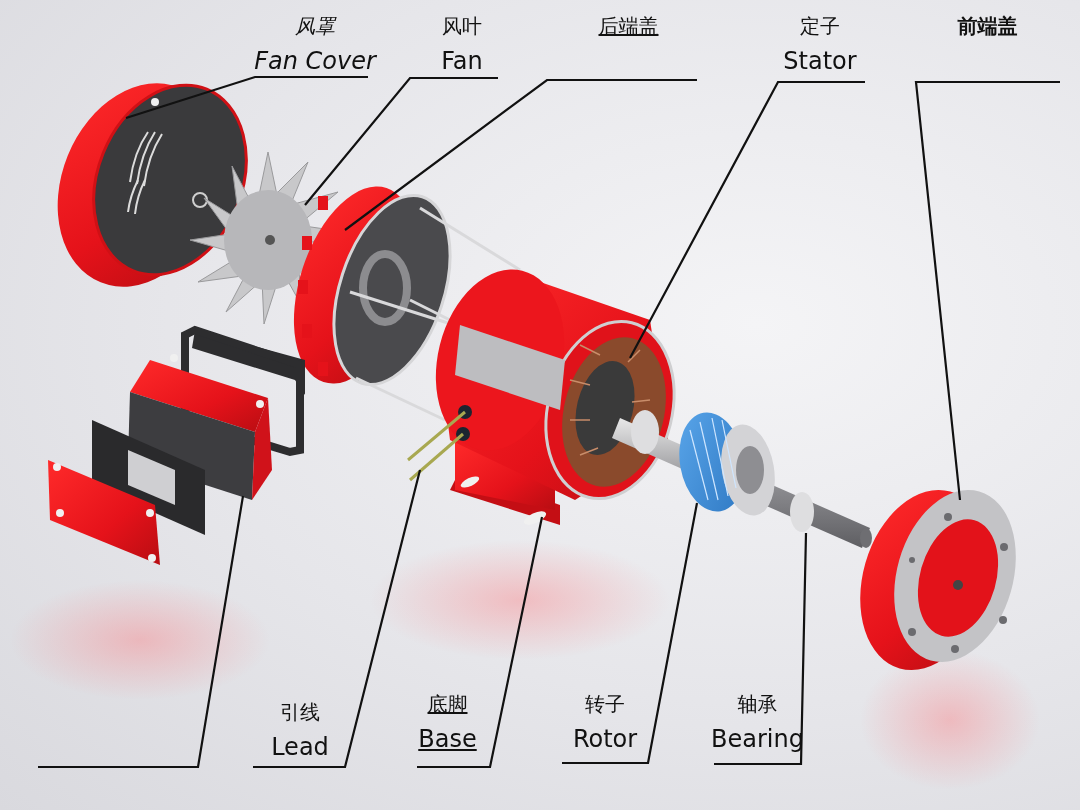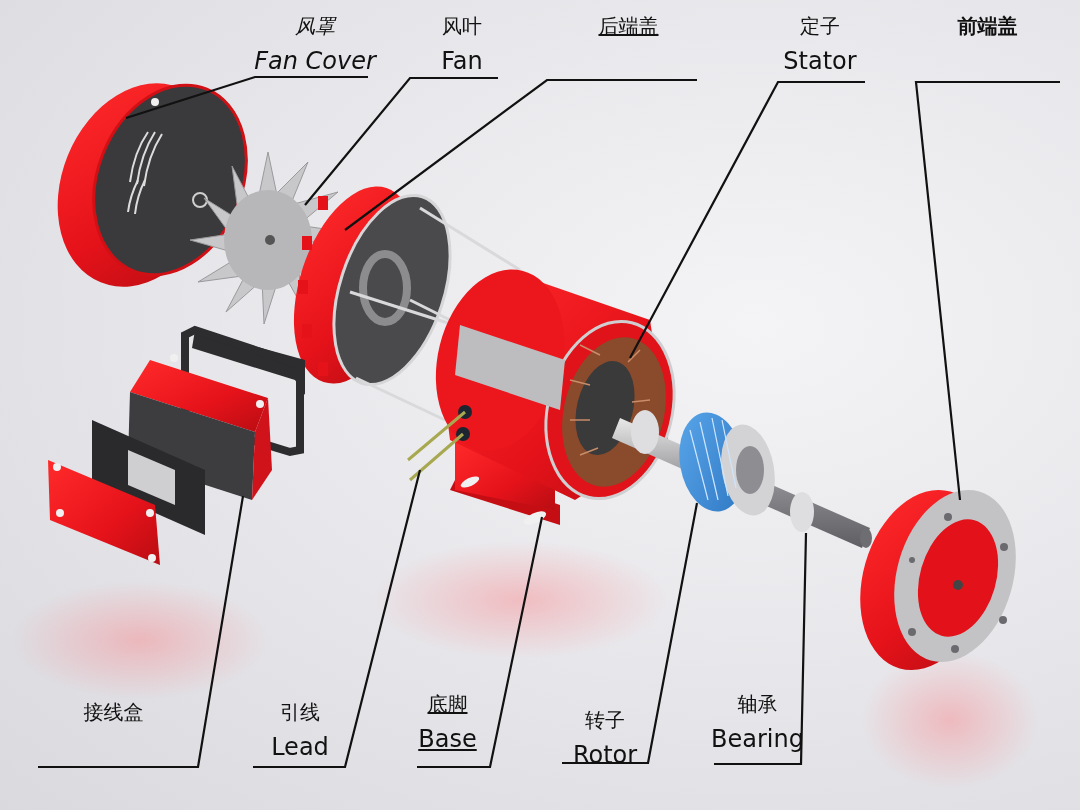--- a/index.html
+++ b/index.html
@@ -199,30 +199,29 @@
 </div>
 <div class="label" style="left:770px;top:14px;width:100px;">
   <div class="cn">定子</div>
   <div class="en">Stator</div>
 </div>
 <div class="label" style="left:910px;top:14px;width:155px;font-weight:bold;">
   <div class="cn">前端盖</div>
 </div>
 
 <div class="label" style="left:36px;top:700px;width:155px;">
-  <div class="cn">接线盒</div>
 </div>
 <div class="label" style="left:255px;top:692px;width:90px;margin-top:8px;">
   <div class="cn">引线</div>
   <div class="en">Lead</div>
 </div>
 <div class="label" style="left:405px;top:692px;width:85px;text-decoration:underline;">
   <div class="cn">底脚</div>
   <div class="en">Base</div>
 </div>
-<div class="label" style="left:560px;top:692px;width:90px;margin-top:16px;">
+<div class="label" style="left:560px;top:692px;width:90px;">
   <div class="cn">转子</div>
   <div class="en">Rotor</div>
 </div>
 <div class="label" style="left:710px;top:692px;width:95px;">
   <div class="cn">轴承</div>
   <div class="en">Bearing</div>
 </div>
 
 </body></html>

